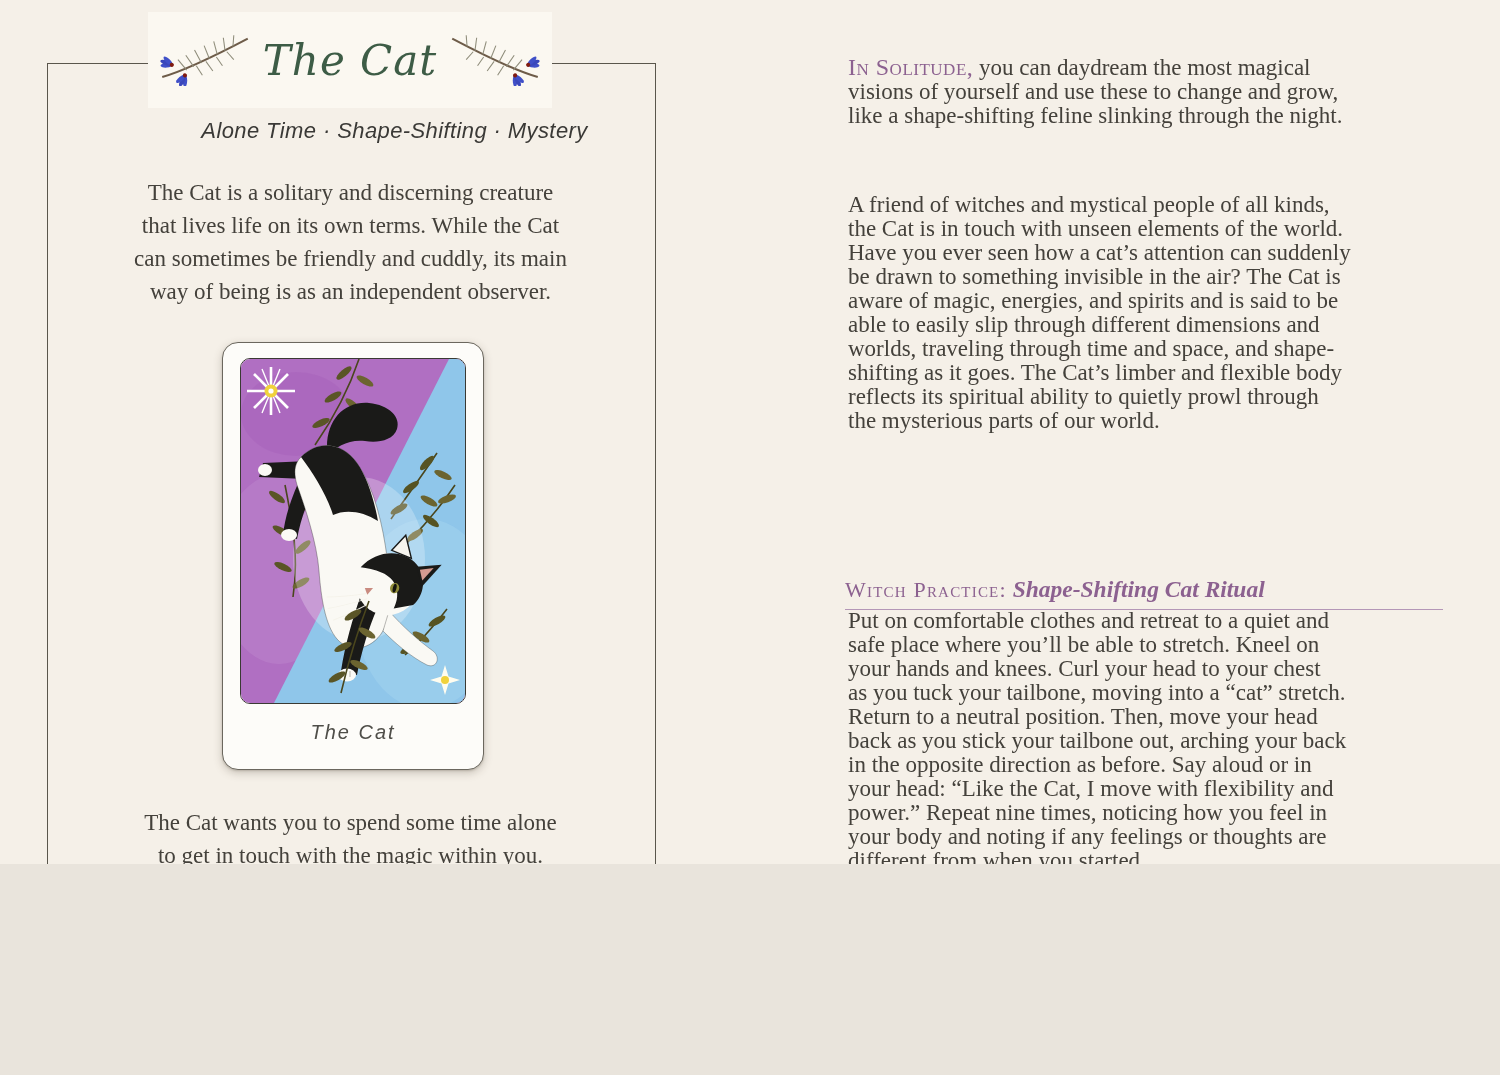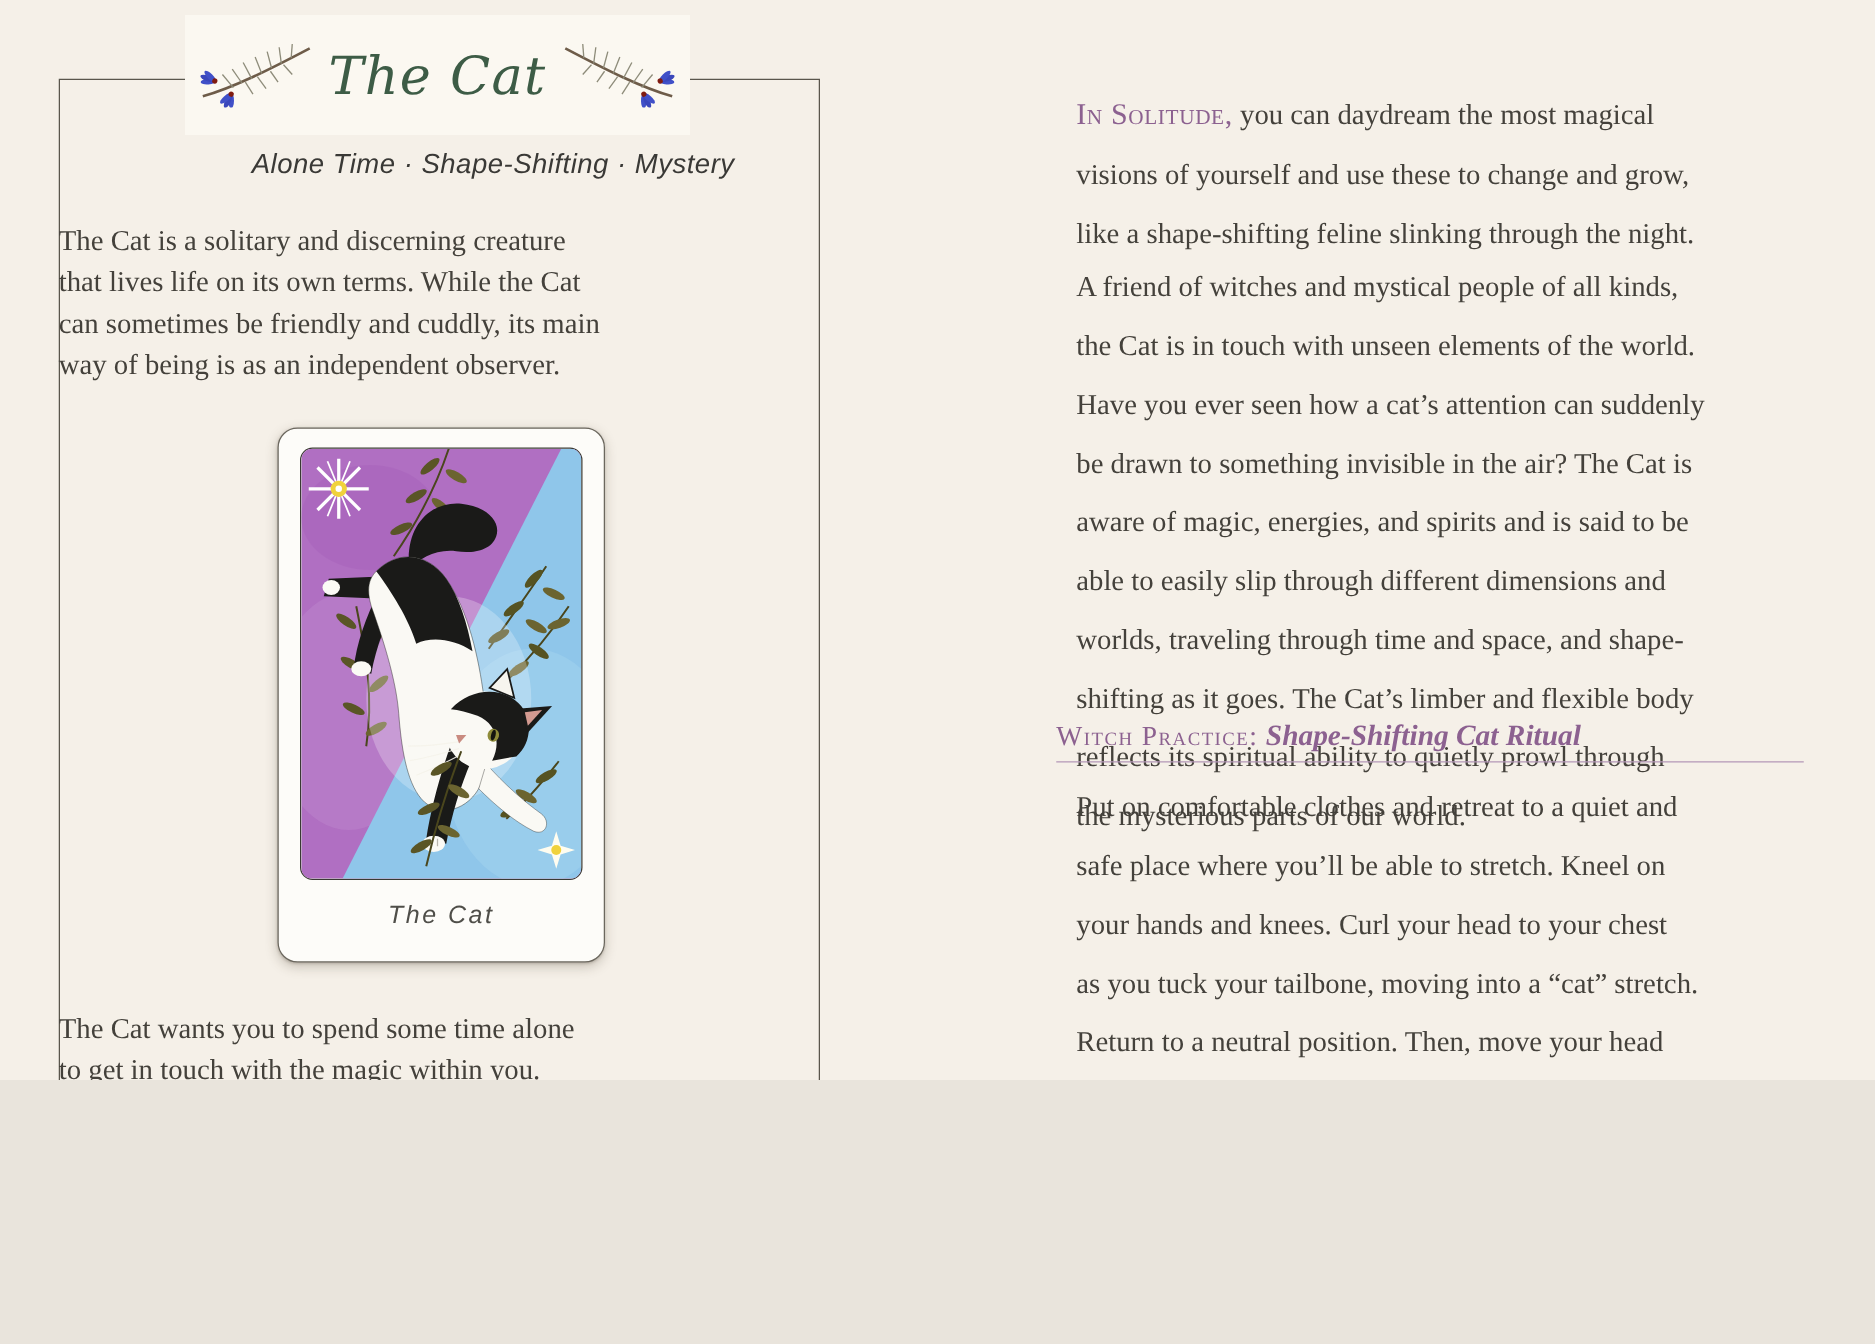--- a/index.html
+++ b/index.html
@@ -10,41 +10,41 @@
   .frame{position:absolute;left:47px;top:63px;width:607px;height:963px;border:1px solid #5a564c;z-index:1;}
   .title-plate{position:absolute;left:148px;top:12px;width:404px;height:96px;background:#fbf8f1;z-index:3;
     display:flex;align-items:center;justify-content:center;gap:10px;}
   .chapter-title{font-family:"DejaVu Serif",serif;font-style:italic;font-weight:normal;
     font-size:42px;color:#3d5c46;margin:0;letter-spacing:1px;white-space:nowrap;}
   .sprig{width:96px;height:58px;flex:0 0 auto;margin-top:-6px;}
   .sprig.flip{transform:scaleX(-1);}
 
   .keywords{position:absolute;left:47px;top:118px;width:607px;text-align:center;z-index:2;
     font-family:"Liberation Sans",sans-serif;font-style:italic;font-size:22px;color:#3a3936;letter-spacing:.4px;margin-left:44px;}
-  .lp-text{position:absolute;left:47px;width:607px;z-index:2;white-space:pre-line;
+  .lp-text{position:absolute;left:47px;width:607px;text-align:center;z-index:2;white-space:pre-line;
     font-size:23px;line-height:33px;color:#44413b;}
   .lp-intro{top:176px;}
   .lp-message{top:806px;}
 
   
   .card{position:absolute;left:222px;top:342px;width:260px;height:426px;margin:0;z-index:2;
     background:#fdfcf9;border:1px solid #6b675e;border-radius:16px;
     box-shadow:0 3px 9px rgba(70,58,45,.25),0 1px 2px rgba(70,58,45,.2);}
   .card-art{position:absolute;left:17px;top:15px;width:224px;height:344px;border-radius:10px;overflow:hidden;border:1px solid #3a3a34;}
   .card-art svg{display:block;width:100%;height:100%;}
   .card-label{position:absolute;left:0;top:378px;width:100%;text-align:center;
     font-family:"Liberation Sans",sans-serif;font-style:italic;font-size:20px;letter-spacing:2px;color:#4f4e49;}
 
   .pageno-plate-left{position:absolute;left:318px;top:1006px;width:64px;height:36px;background:#f5f0e8;z-index:3;
     display:flex;align-items:center;justify-content:center;}
   .pageno{font-family:"DejaVu Serif",serif;font-style:italic;font-size:22px;color:#c2410c;}
 
   
   .page-right{position:absolute;left:845px;top:0;width:640px;z-index:2;}
-  .para{position:absolute;left:0;margin:16px;white-space:pre-line;font-size:23px;line-height:47px;color:#44413b;width:640px;}
+  .para{position:absolute;left:0;margin:3px;white-space:pre-line;font-size:23px;line-height:24px;color:#44413b;width:640px;}
   .rp-p1{top:52px;}
   .rp-p2{top:190px;}
   .rp-p3{top:606px;}
   .leadin{font-variant:small-caps;color:#8c6190;font-size:24px;letter-spacing:.5px;}
   .practice{position:absolute;left:0;top:576px;width:598px;margin:0;font-weight:normal;
     padding-bottom:6px;border-bottom:1px solid #b497b7;white-space:nowrap;}
   .practice .pl{font-variant:small-caps;color:#8c6190;font-size:22px;letter-spacing:1.2px;}
   .practice .pt{color:#8c6190;font-style:italic;font-weight:bold;font-size:23.5px;}
   .pageno-right{position:absolute;left:0;top:1006px;width:614px;
     font-family:"DejaVu Serif",serif;font-style:italic;font-size:22px;color:#3c3a33;}

